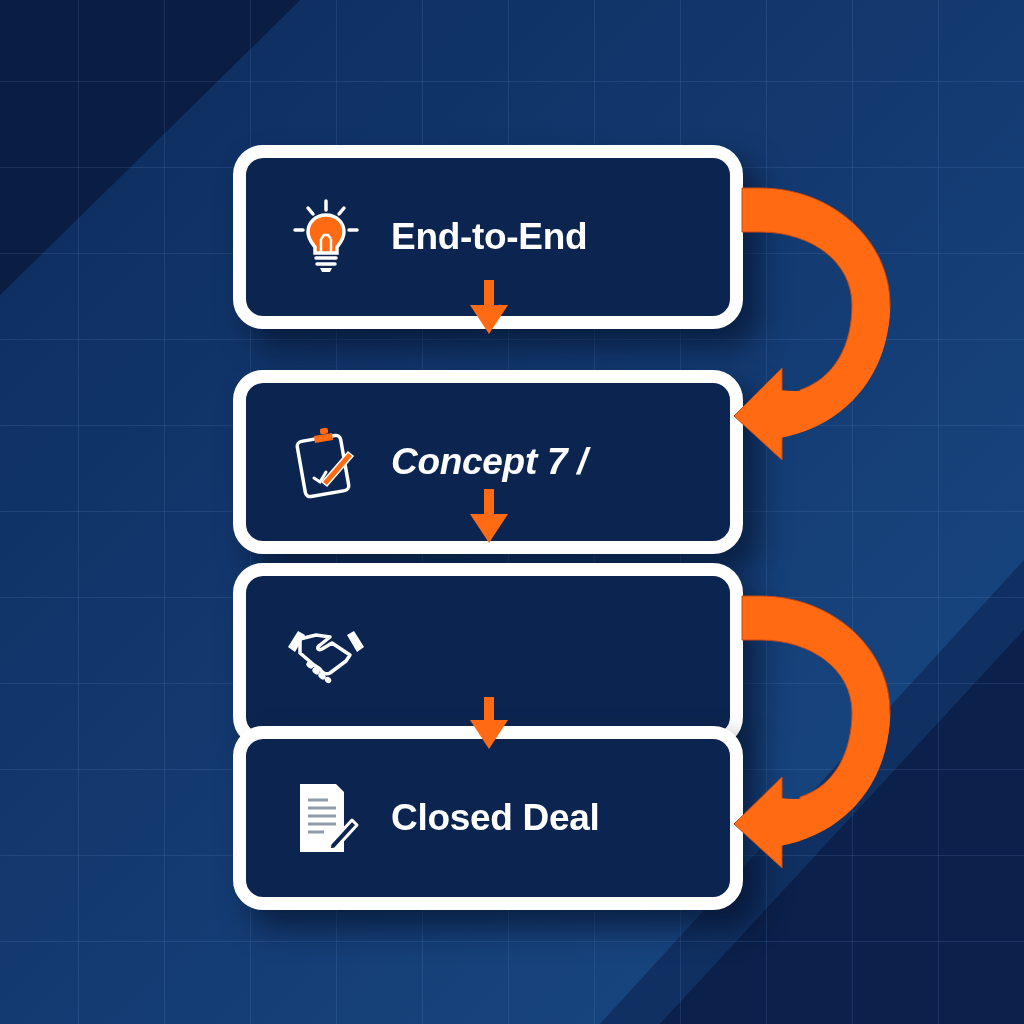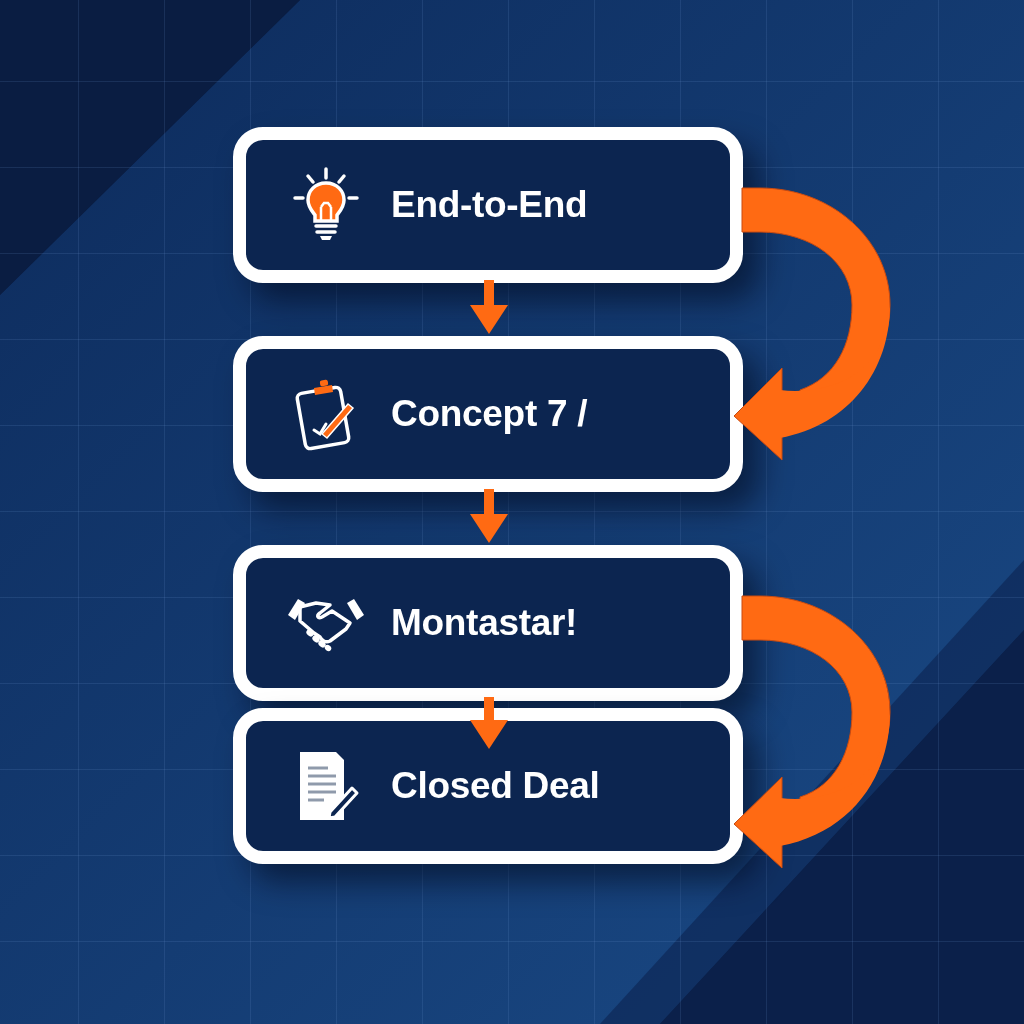--- a/index.html
+++ b/index.html
@@ -4,23 +4,23 @@
 <style>
   html, body { margin:0; padding:0; }
   body { width:1024px; height:1024px; overflow:hidden; position:relative; background:#0f2a55; font-family:"Liberation Sans", sans-serif; }
   .bg { position:absolute; inset:0; overflow:hidden; }
   .bg svg { position:absolute; left:0; top:0; }
   .grid { position:absolute; inset:0;
     background-image:
       linear-gradient(to right, rgba(110,150,210,0.16) 1px, transparent 1px),
       linear-gradient(to bottom, rgba(110,150,210,0.16) 1px, transparent 1px);
     background-size:86px 86px; background-position:-8px -5px; }
-  .card { position:absolute; left:233px; width:510px; height:156px; box-sizing:border-box;
+  .card { position:absolute; left:233px; width:510px; height:184px; box-sizing:border-box;
     border:13px solid #ffffff; border-radius:30px; background:#0c2550;
-    box-shadow: 16px 18px 30px rgba(0,8,25,0.55); display:flex; align-items:center; }
+    box-shadow: 16px 18px 30px rgba(0,8,25,0.55); display:flex; align-items:center;margin-top:18px; }
   .card .icon { position:absolute; left:40px; top:50%; transform:translateY(-50%); width:80px; height:80px; }
   .card .label { position:absolute; left:145px; top:50%; transform:translateY(-50%);
     color:#ffffff; font-weight:700; font-size:37px; letter-spacing:-0.3px; white-space:nowrap; }
   .overlay { position:absolute; left:0; top:0; pointer-events:none; }
 </style>
 </head>
 <body>
 
 <div class="bg">
   <svg width="1024" height="1024" viewBox="0 0 1024 1024">
@@ -57,21 +57,21 @@
       <g stroke="#fff" stroke-width="3.5" stroke-linecap="round">
         <line x1="30" y1="61" x2="50" y2="61"></line>
         <line x1="31" y1="67" x2="49" y2="67"></line>
       </g>
       <path d="M34 71 L46 71 L44 75 L36 75 Z" fill="#fff"></path>
     </svg>
   </div>
   <span class="label">End-to-End</span>
 </div>
 
-<div class="card" style="top:336px;">
+<div class="card" style="top:352px;font-style:italic;">
   <div class="icon">
     <svg width="80" height="80" viewBox="0 0 80 80">
       <rect x="15" y="16" width="44" height="56" rx="5" fill="none" stroke="#fff" stroke-width="3.5" transform="rotate(-10 37 44)"></rect>
       <path d="M28 14 L46 11 L47 18 L29 21 Z" fill="#ff6a13"></path>
       <rect x="34" y="6" width="8" height="6" rx="2" fill="#ff6a13" transform="rotate(-10 38 9)"></rect>
       <path d="M28 56 L34 60 L40 50" stroke="#fff" stroke-width="3" fill="none" stroke-linecap="round"></path>
       <path d="M36 60 L62 30 L67 34 L41 64 Z" fill="#ff6a13" stroke="#fff" stroke-width="1.5"></path>
     </svg>
   </div>
   <span class="label">Concept 7 /</span>
@@ -84,21 +84,20 @@
       <path d="M78 32 L68 16 L61 20 L71 37 Z" fill="#fff"></path>
       <path d="M14 24 L30 20 L44 22 L34 30 C30 33 32 36 36 34 L46 28 L64 40 L60 46 L44 58 C40 60 36 58 34 54 L28 50 L14 38 Z" fill="none" stroke="#fff" stroke-width="3.5" stroke-linejoin="round"></path>
       <g fill="#fff">
         <ellipse cx="24" cy="50" rx="4" ry="3" transform="rotate(40 24 50)"></ellipse>
         <ellipse cx="30" cy="56" rx="4" ry="3" transform="rotate(40 30 56)"></ellipse>
         <ellipse cx="36" cy="61" rx="4" ry="3" transform="rotate(40 36 61)"></ellipse>
         <ellipse cx="42" cy="65" rx="3.5" ry="2.8" transform="rotate(40 42 65)"></ellipse>
       </g>
     </svg>
   </div>
-  <span class="label">Montastar!</span>
 </div>
 
 <div class="card" style="top:708px;">
   <div class="icon">
     <svg width="80" height="80" viewBox="0 0 80 80">
       <path d="M14 6 L50 6 L58 14 L58 74 L14 74 Z" fill="#fff"></path>
       <g stroke="#8f9aab" stroke-width="3">
         <line x1="22" y1="22" x2="42" y2="22"></line>
         <line x1="22" y1="30" x2="50" y2="30"></line>
         <line x1="22" y1="38" x2="50" y2="38"></line>

